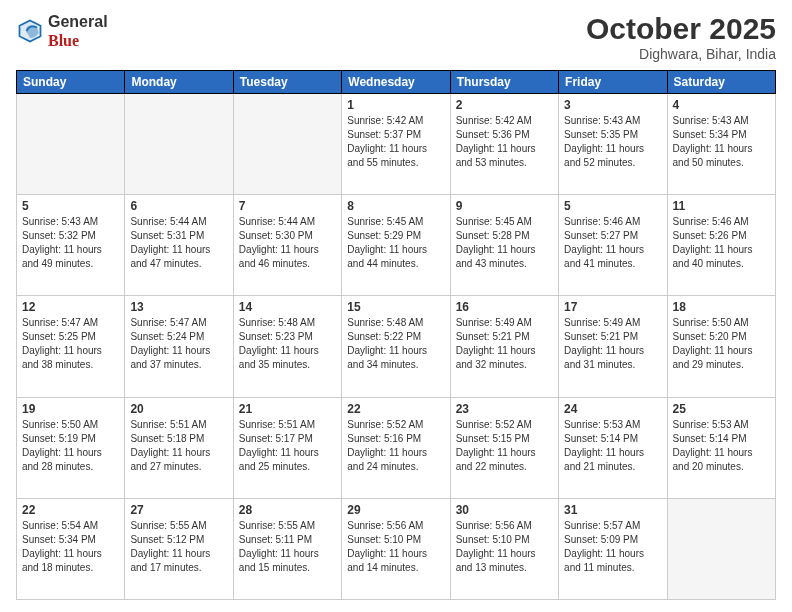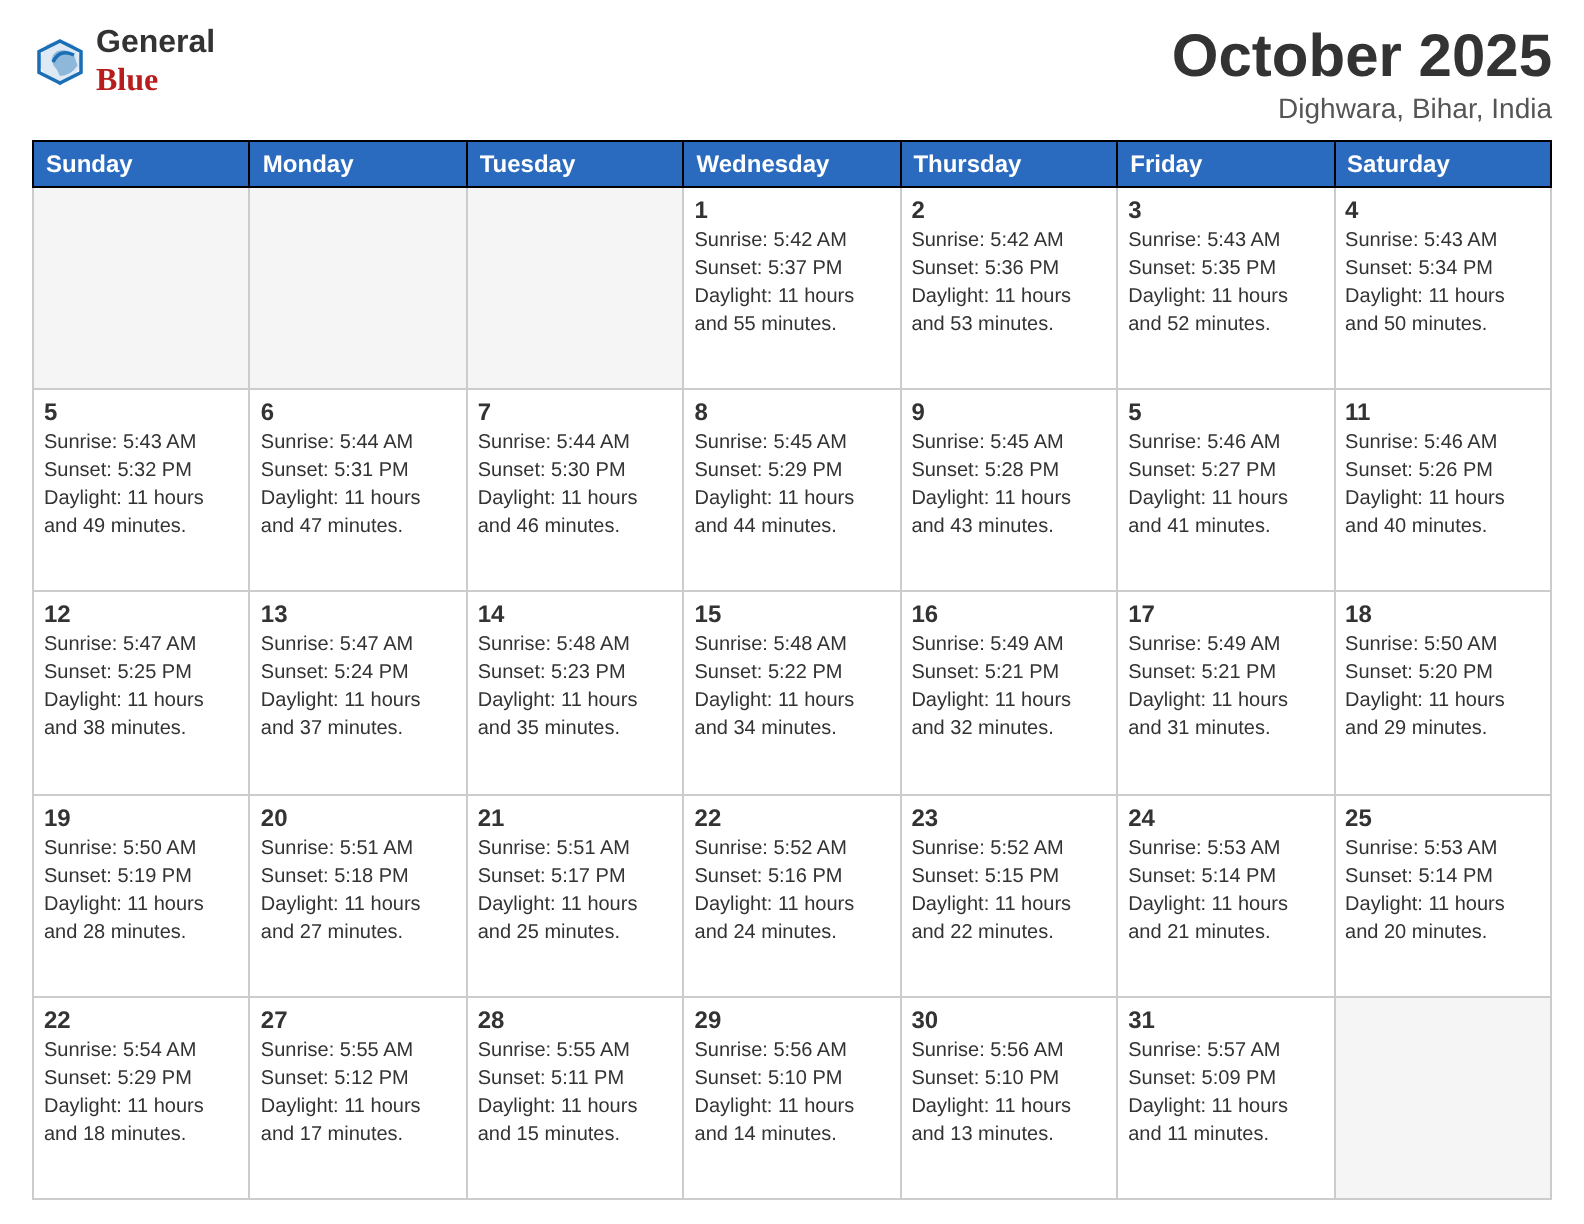--- a/index.html
+++ b/index.html
@@ -313,21 +313,21 @@
             <div class="day-info" style="white-space: pre-line;">Sunrise: 5:53 AM
 Sunset: 5:14 PM
 Daylight: 11 hours
 and 20 minutes.</div>
           </td>
         </tr>
         <tr class="week-row">
           <td>
             <span class="day-num">22</span>
             <div class="day-info" style="white-space: pre-line;">Sunrise: 5:54 AM
-Sunset: 5:29 PM
+Sunset: 5:34 PM
 Daylight: 11 hours
 and 18 minutes.</div>
           </td>
           <td>
             <span class="day-num">27</span>
             <div class="day-info" style="white-space: pre-line;">Sunrise: 5:55 AM
 Sunset: 5:12 PM
 Daylight: 11 hours
 and 17 minutes.</div>
           </td>

